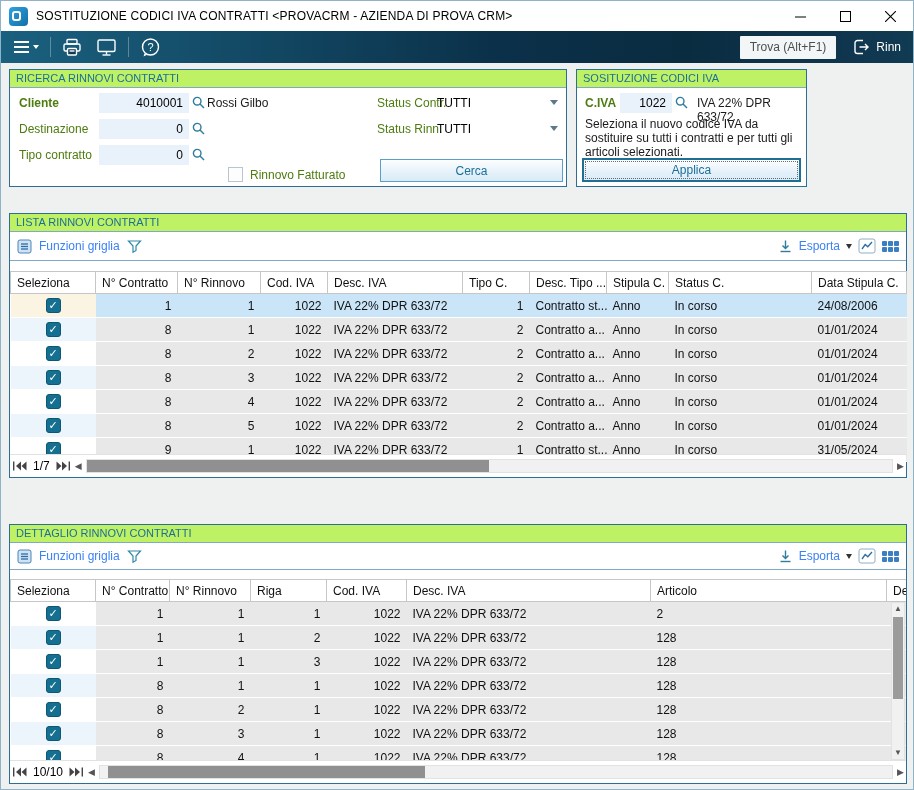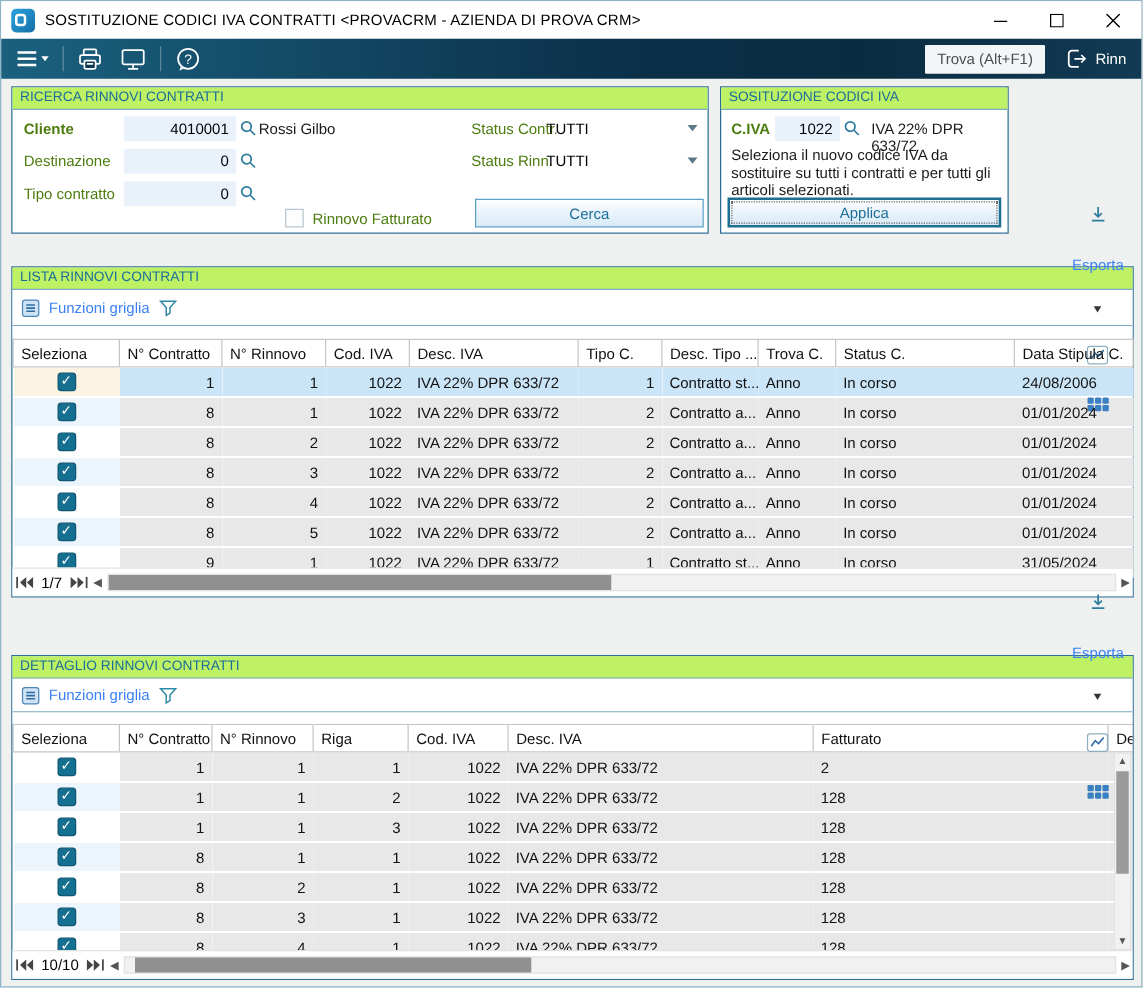--- a/index.html
+++ b/index.html
@@ -55,21 +55,21 @@
     border:1px solid #5b9fc8; color:#1c6e99; font-size:12px; display:flex;
     align-items:center; justify-content:center; }
   .btn.focused { border:2px solid #1f6f94; outline:1px dotted #6a6a6a; outline-offset:-4px; }
   .help-text { position:absolute; font-size:12px; line-height:14px; color:#1a1a1a; }
 
   
   .grid-toolbar { height:29px; border-bottom:1px solid #7fa9c4; display:flex;
     align-items:center; padding:0 7px; background:#fff; }
   .gt-left { display:flex; align-items:center; gap:7px; }
   .gt-label { font-size:12px; color:#3b82f6; }
-  .gt-right { margin-left:auto; display:flex; align-items:center; gap:26px;flex-direction:column; }
+  .gt-right { margin-left:auto; display:flex; align-items:center; gap:6px; }
   .gridicon { display:grid; grid-template-columns:repeat(3,5px); grid-auto-rows:5px; gap:1px; }
   .gridicon span { background:#3a7fc1; border-radius:1px; }
   .group-gap { height:10px; background:#fff; }
 
   table { border-collapse:collapse; table-layout:fixed; width:896px; font-size:12px; }
   thead th { background:#fff; border:1px solid #c6c6c6; border-right:none; font-weight:normal;
     text-align:left; height:22px; padding:0 6px; overflow:hidden; white-space:nowrap; }
   thead th:last-child { border-right:1px solid #c6c6c6; }
   tbody td { height:24px; border-bottom:1px solid #fff; background:#e8e8e8;
     padding:0 6px; overflow:hidden; white-space:nowrap; }
@@ -279,21 +279,21 @@
         </colgroup>
       <thead>
           <tr>
             <th>Seleziona</th>
             <th>N° Contratto</th>
             <th>N° Rinnovo</th>
             <th>Cod. IVA</th>
             <th>Desc. IVA</th>
             <th>Tipo C.</th>
             <th>Desc. Tipo ...</th>
-            <th>Trova C.</th>
+            <th>Stipula C.</th>
             <th>Status C.</th>
             <th>Data Stipula C.</th>
           </tr>
         </thead>
       <tbody>
           <tr class="selected">
             <td class="cbcell"><span class="cb">✓</span></td>
             <td>1</td>
             <td>1</td>
             <td>1022</td>
@@ -448,21 +448,21 @@
             <col style="width:20px">
           </colgroup>
         <thead>
             <tr>
               <th>Seleziona</th>
               <th>N° Contratto</th>
               <th>N° Rinnovo</th>
               <th>Riga</th>
               <th>Cod. IVA</th>
               <th>Desc. IVA</th>
-              <th>Fatturato</th>
+              <th>Articolo</th>
               <th>Des</th>
             </tr>
           </thead>
         <tbody>
             <tr>
               <td class="cbcell"><span class="cb">✓</span></td>
               <td>1</td>
               <td>1</td>
               <td>1</td>
               <td>1022</td>

